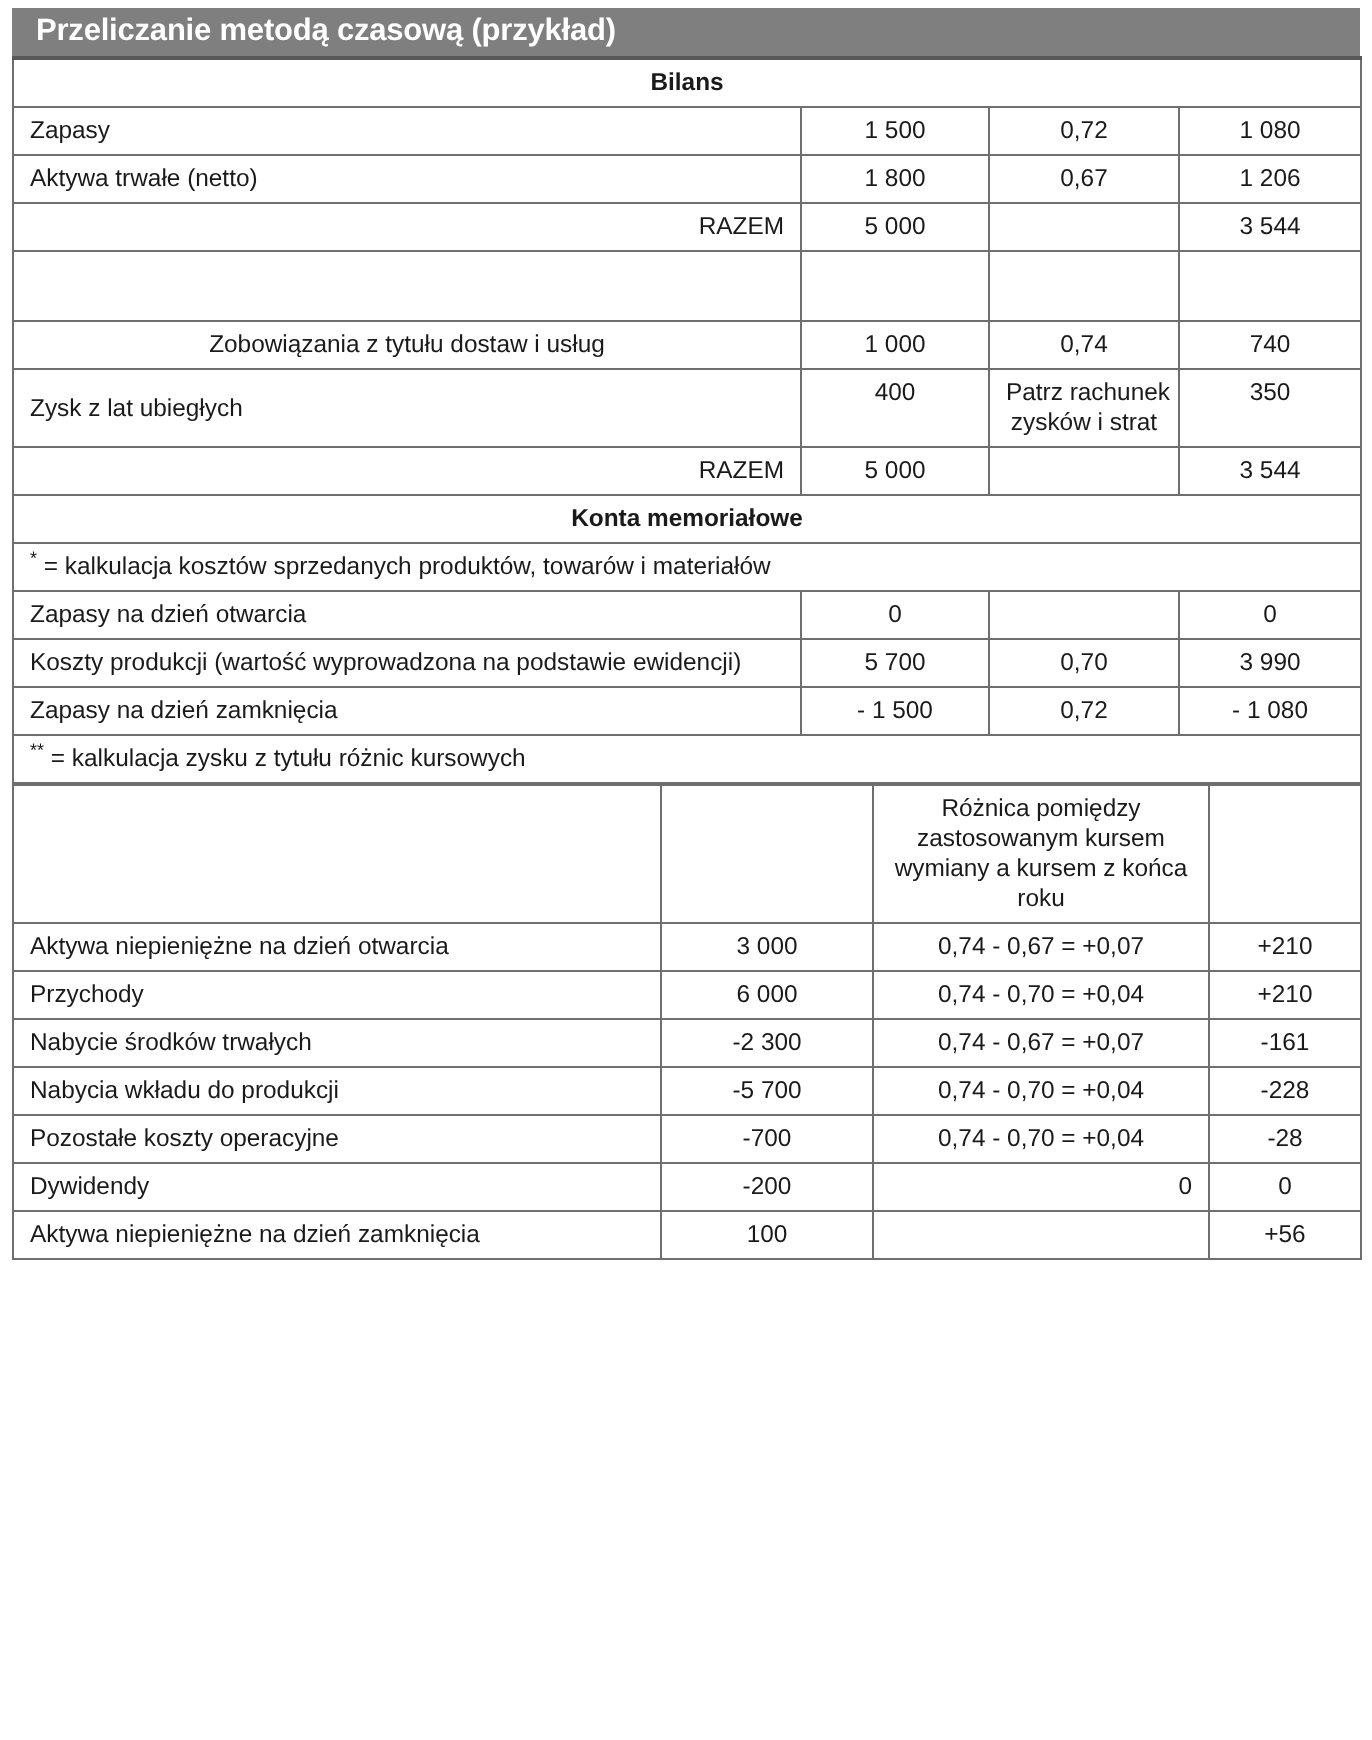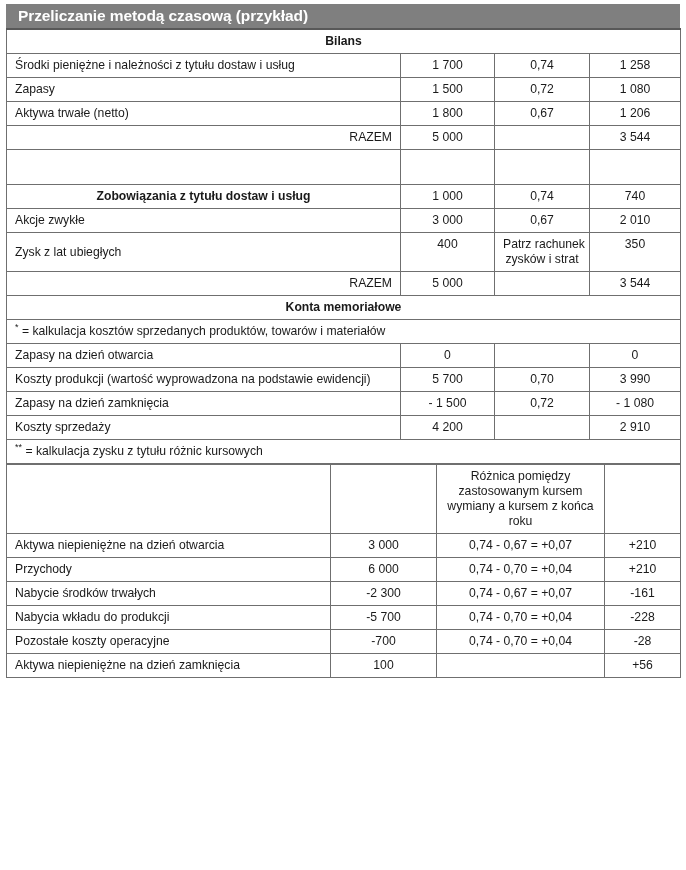--- a/index.html
+++ b/index.html
@@ -48,21 +48,21 @@
     border: 1px solid #6f6f6f;
     font-size: 12.2px;
     line-height: 15px;
     padding: 4px 8px;
     vertical-align: middle;
     white-space: nowrap;
   }
   .outer-top  { border-top: 2px solid #585858 !important; }
   .num  { text-align: right; }
   .ctr  { text-align: center; }
-  .bold { font-weight: bold; }
+  .bold { font-weight: normal; }
   .sect { text-align: center; font-weight: bold; }
   .wrapcell { white-space: normal; }
   .sup {
     font-size: 9px;
     vertical-align: super;
     line-height: 0;
   }
 
   
   .c-label { width: 394px; }
@@ -98,26 +98,20 @@
         <col class="c-b">
         <col class="c-c">
     </colgroup>
     <tbody>
 
       <tr>
         <td class="sect outer-top" colspan="4">Bilans</td>
       </tr>
 
       <tr>
-        <td>Środki pieniężne i należności z tytułu dostaw i usług</td>
-        <td class="ctr">1 700</td>
-        <td class="ctr">0,74</td>
-        <td class="ctr">1 258</td>
-      </tr>
-      <tr>
         <td>Zapasy</td>
         <td class="ctr">1 500</td>
         <td class="ctr">0,72</td>
         <td class="ctr">1 080</td>
       </tr>
       <tr>
         <td>Aktywa trwałe (netto)</td>
         <td class="ctr">1 800</td>
         <td class="ctr">0,67</td>
         <td class="ctr">1 206</td>
@@ -135,26 +129,20 @@
         <td></td>
         <td></td>
         <td></td>
       </tr>
 
       <tr>
         <td class="ctr bold">Zobowiązania z tytułu dostaw i usług</td>
         <td class="ctr">1 000</td>
         <td class="ctr">0,74</td>
         <td class="ctr">740</td>
-      </tr>
-      <tr>
-        <td>Akcje zwykłe</td>
-        <td class="ctr">3 000</td>
-        <td class="ctr">0,67</td>
-        <td class="ctr">2 010</td>
       </tr>
 
       <tr>
         <td>Zysk z lat ubiegłych</td>
         <td class="ctr" style="vertical-align:top;">400</td>
         <td class="multiline">
           <span>Patrz rachunek</span><br>
           <span>zysków i strat</span>
         </td>
         <td class="ctr" style="vertical-align:top;">350</td>
@@ -188,26 +176,20 @@
         <td class="wrapcell" style="vertical-align:top;">Koszty produkcji (wartość wyprowadzona na podstawie ewidencji)</td>
         <td class="ctr" style="vertical-align:top;">5 700</td>
         <td class="ctr" style="vertical-align:top;">0,70</td>
         <td class="ctr" style="vertical-align:top;">3 990</td>
       </tr>
       <tr>
         <td>Zapasy na dzień zamknięcia</td>
         <td class="ctr">- 1 500</td>
         <td class="ctr">0,72</td>
         <td class="ctr">- 1 080</td>
-      </tr>
-      <tr>
-        <td>Koszty sprzedaży</td>
-        <td class="ctr">4 200</td>
-        <td class="ctr"></td>
-        <td class="ctr">2 910</td>
       </tr>
 
       <tr>
         <td colspan="4">
           <span class="sup">**</span>
           <span>= kalkulacja zysku z tytułu różnic kursowych</span>
         </td>
       </tr>
     </tbody>
   </table>
@@ -257,20 +239,26 @@
         <td class="ctr">0,74 - 0,70 = +0,04</td>
         <td class="ctr">-228</td>
       </tr>
       <tr>
         <td>Pozostałe koszty operacyjne</td>
         <td class="ctr">-700</td>
         <td class="ctr">0,74 - 0,70 = +0,04</td>
         <td class="ctr">-28</td>
       </tr>
       <tr>
+        <td>Dywidendy</td>
+        <td class="ctr">-200</td>
+        <td class="num">0</td>
+        <td class="ctr">0</td>
+      </tr>
+      <tr>
         <td>Aktywa niepieniężne na dzień zamknięcia</td>
         <td class="ctr">100</td>
         <td class="ctr"></td>
         <td class="ctr">+56</td>
       </tr>
     </tbody>
   </table>
 
 </div>
 

